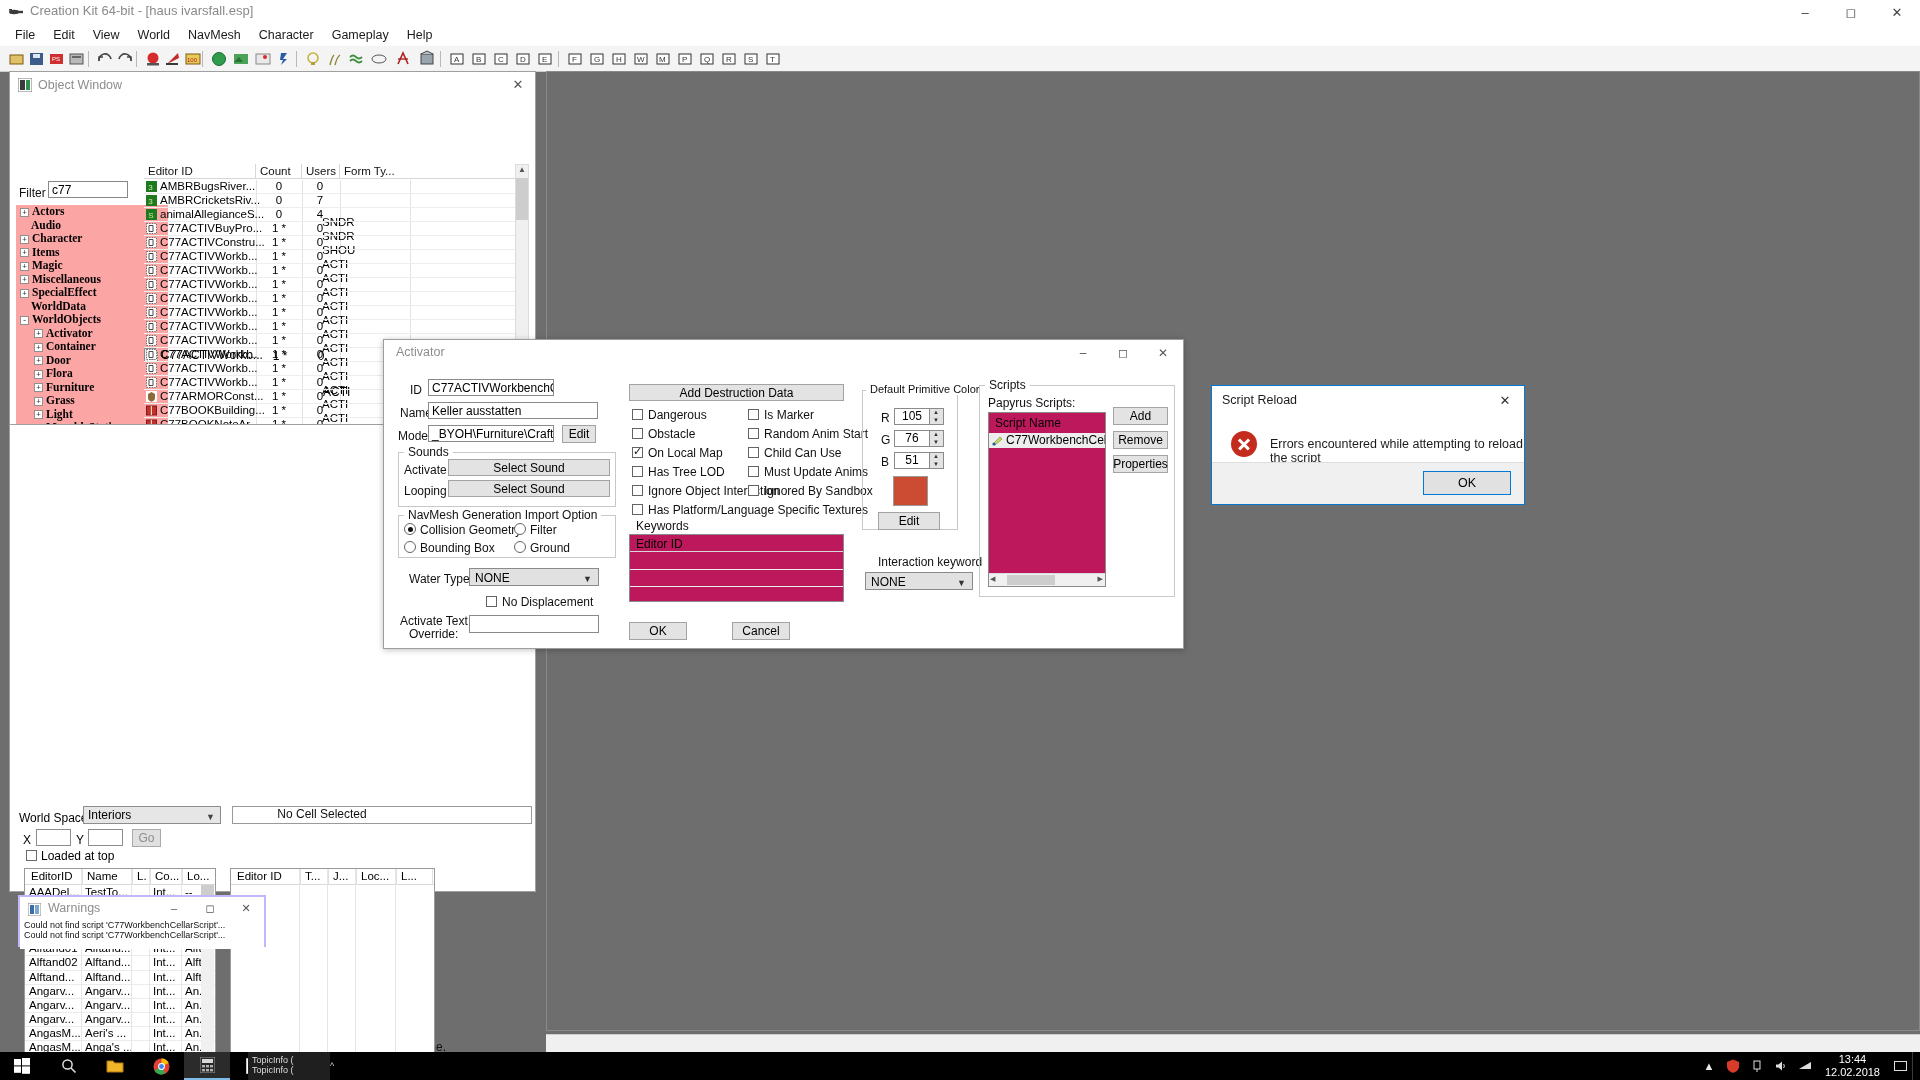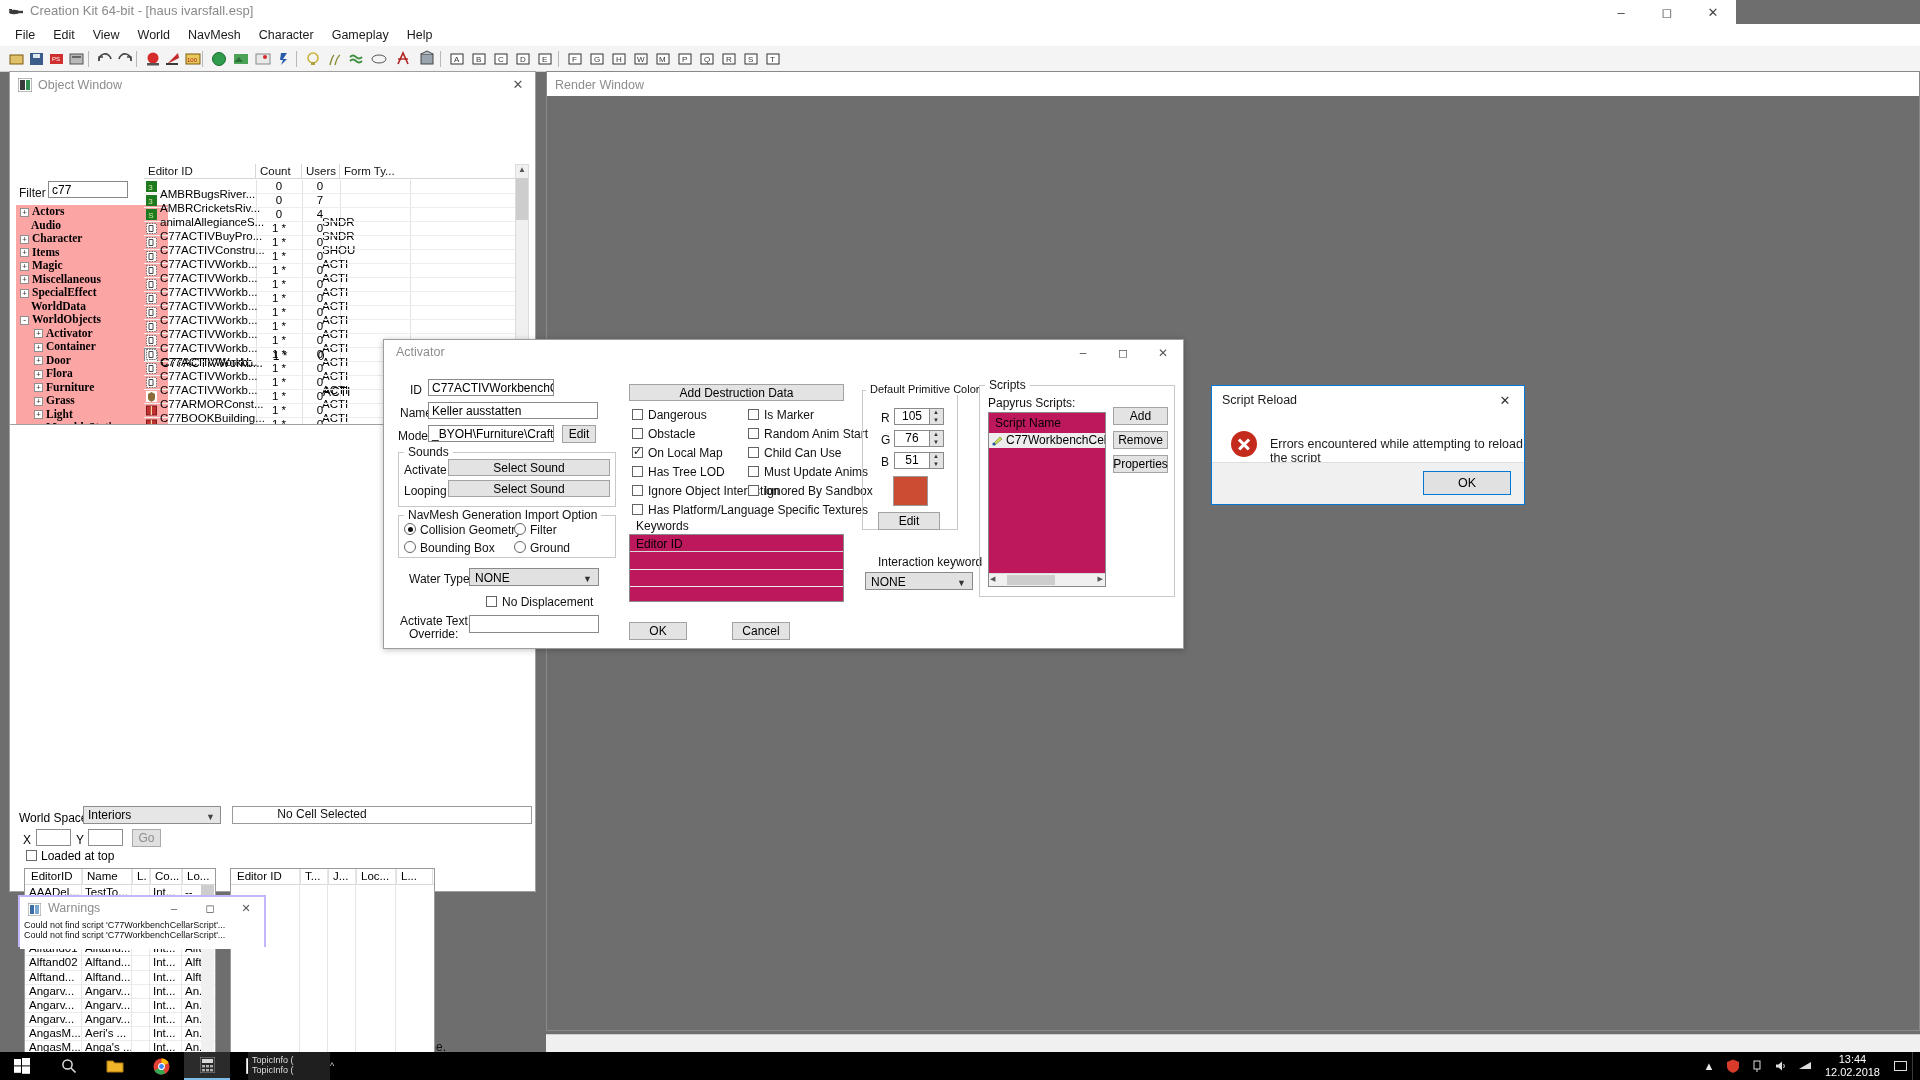--- a/index.html
+++ b/index.html
@@ -10,21 +10,21 @@
     font-size:12px;
     background:#6e6e6e;
     overflow:hidden;
     position:relative;
     -webkit-font-smoothing:none;
   }
 
   
   #app-window { position:absolute; left:0; top:0; width:1920px; height:1052px; background:#6e6e6e; }
 
-  #titlebar { position:absolute; left:0; top:0; width:1736px; height:24px; background:#ffffff; }
+  #titlebar { position:absolute; left:0; top:0; width:1920px; height:24px; background:#ffffff; }
   #titlebar .tb-icon { position:absolute; left:8px; top:4px; width:16px; height:16px; }
   #titlebar .tb-text { position:absolute; left:30px; top:3px; font-size:13px; color:#8a8a8a; }
   .tb-btns { position:absolute; right:0; top:0; height:24px; display:flex; }
   .tb-btn { width:46px; height:24px; display:flex; align-items:center; justify-content:center; color:#444; font-size:13px; }
 
   #menubar { position:absolute; left:0; top:24px; width:1920px; height:22px; background:#ffffff; display:flex; align-items:center; padding-left:6px; }
   #menubar .mi { padding:2px 9px; font-size:12.5px; color:#1b1b1b; }
 
   #toolbar { position:absolute; left:0; top:46px; width:1920px; height:26px; background:#f4f4f4; border-bottom:1px solid #cfcfcf; }
   .tb-ico { position:absolute; top:4px; width:18px; height:18px; }
@@ -52,21 +52,21 @@
   .tnode { position:relative; height:13.5px; font-size:11.5px; font-weight:bold; color:#000; white-space:nowrap; }
   .tnode .tw { display:inline-block; width:9px; height:9px; border:1px solid #909090; background:#fff; font-size:8px; line-height:8px; text-align:center; color:#333; vertical-align:middle; margin-right:3px; }
   .tnode .tdot { display:inline-block; width:11px; }
 
   #ow-listhdr { position:absolute; left:134px; top:92px; width:376px; height:15px; background:#fff; border-bottom:1px solid #d6d6d6; }
   .lh { position:absolute; top:0; height:15px; font-size:11.5px; color:#111; border-right:1px solid #d6d6d6; padding-left:4px; line-height:14px; }
   #ow-rows { position:absolute; left:134px; top:108px; width:376px; height:308px; overflow:hidden; }
   .orow { position:relative; height:14px; font-size:11.5px; color:#000; border-bottom:1px solid #ededed; }
   .orow.sel { background:#eeeeee; }
   .orow .c-ico { position:absolute; left:2px; top:1px; width:11px; height:11px; }
-  .orow .c-id { position:absolute; left:16px; top:8px; line-height:13px; }
+  .orow .c-id { position:absolute; left:16px; top:0px; line-height:13px; }
   .orow .c-count { position:absolute; left:112px; width:46px; text-align:center; line-height:13px; }
   .orow .c-users { position:absolute; left:158px; width:36px; text-align:center; line-height:13px; }
   .orow .c-form { position:absolute; left:178px; line-height:13px;margin-top:36px; }
   .col-line { position:absolute; top:0; width:1px; background:#e2e2e2; }
   #ow-scroll { position:absolute; right:6px; top:92px; width:14px; height:330px; background:#f0f0f0; border:1px solid #dcdcdc; }
   #ow-scroll .sb-up, #ow-scroll .sb-dn { position:absolute; left:0; width:12px; height:12px; text-align:center; font-size:8px; color:#555; }
   #ow-scroll .sb-up { top:0; } #ow-scroll .sb-dn { bottom:0; }
   #ow-scroll .sb-thumb { position:absolute; left:0; top:13px; width:12px; height:42px; background:#cdcdcd; }
 
   
@@ -330,23 +330,20 @@
 
     <span id="timeofday-label">Time of day</span>
     <div id="tod-track"></div>
     <div id="tod-thumb"></div>
     <span id="tod-value">10.00</span>
   </div>
 
   <div id="workspace">
 
     <div id="render-window">
-      <div id="rw-titlebar">
-        <span id="rw-title">Render Window</span>
-      </div>
       <div id="rw-canvas"></div>
     </div>
 
     <div id="statusbar">
       <span id="sb-text">Done.</span>
     </div>
 
     <div class="panel" id="object-window">
       <div class="panel-title">
         <span class="pt-ico">

